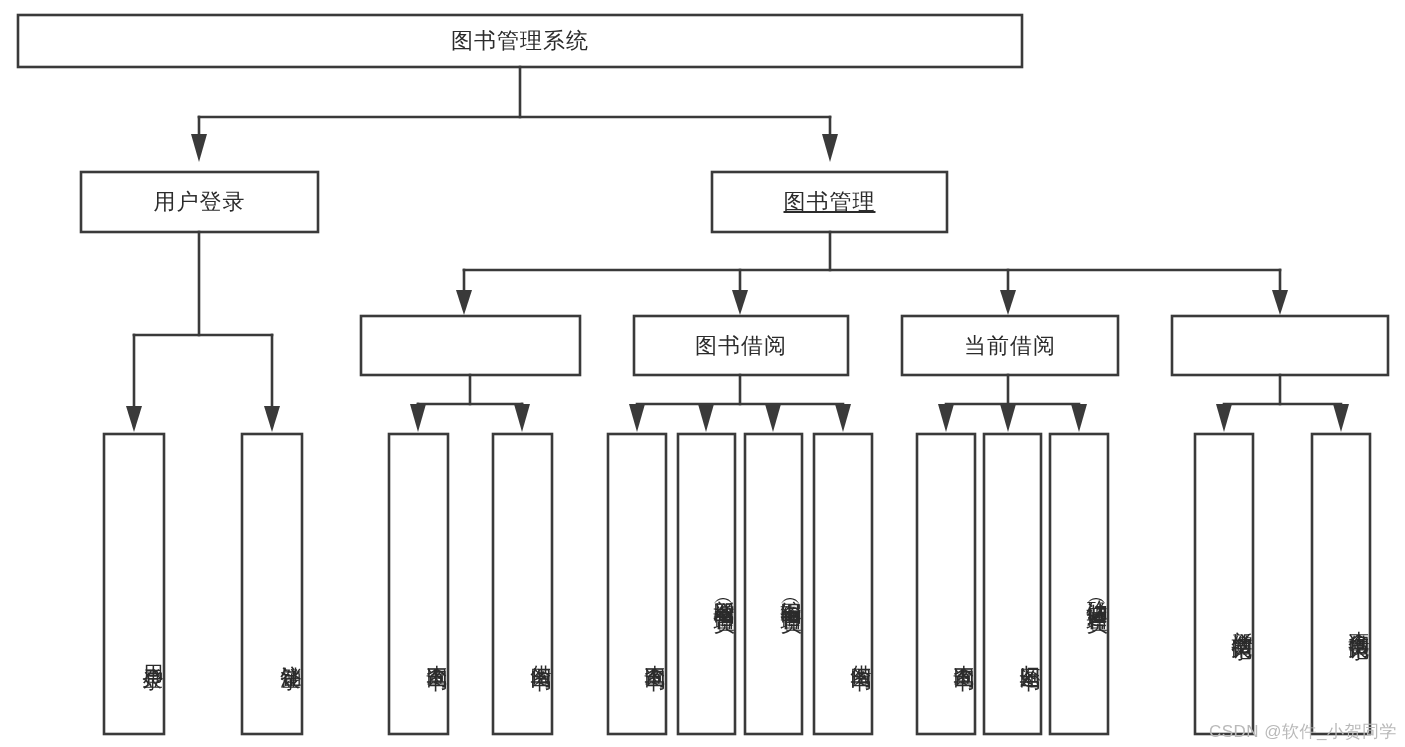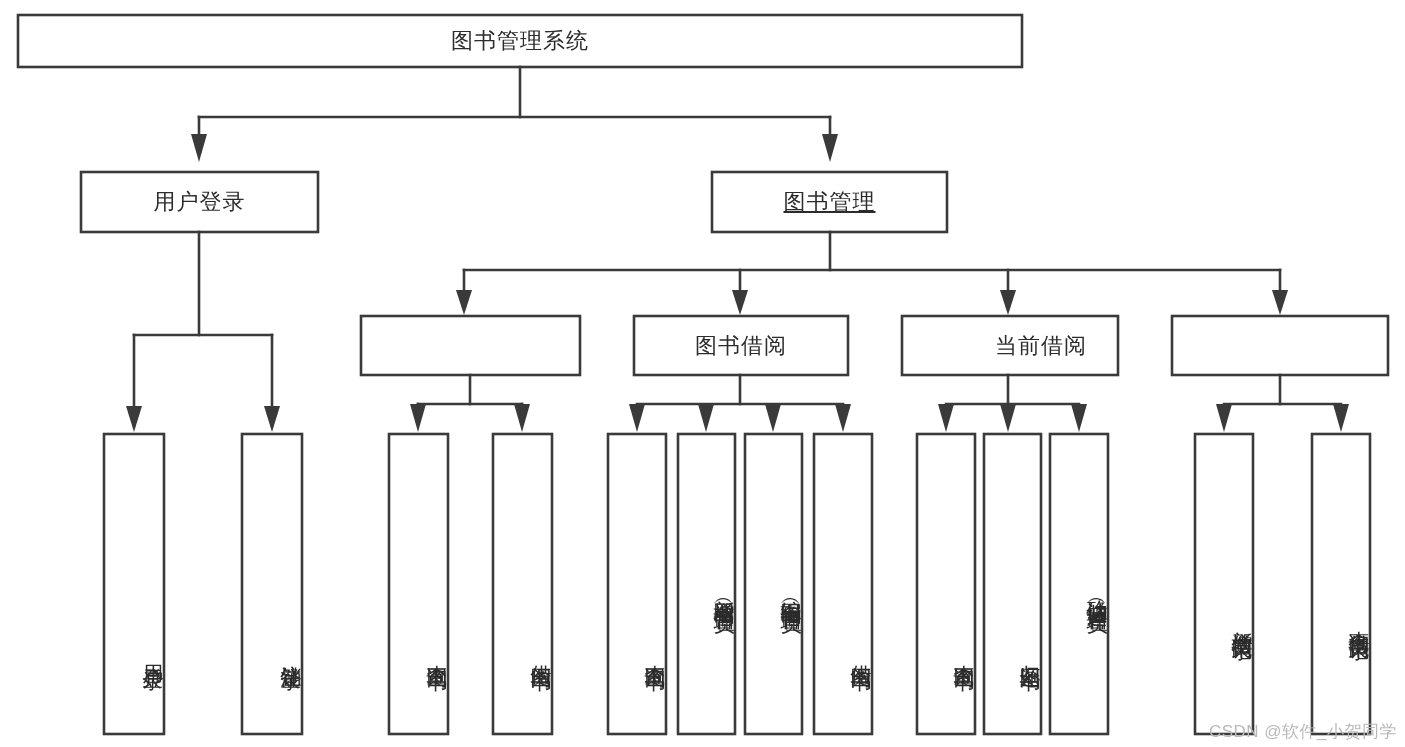--- a/index.html
+++ b/index.html
@@ -169,21 +169,21 @@
     <rect class="node-box" x="1312" y="434" width="58" height="300"></rect>
 
   </svg>
 
   <div class="box-label-h" style="left:18px; top:15px; width:1004px; height:52px;">图书管理系统</div>
 
   <div class="box-label-h" style="left:81px; top:172px; width:237px; height:60px;">用户登录</div>
   <div class="box-label-h" style="left:712px; top:172px; width:235px; height:60px;text-decoration:underline;">图书管理</div>
 
   <div class="box-label-h" style="left:634px; top:316px; width:214px; height:59px;">图书借阅</div>
-  <div class="box-label-h" style="left:902px; top:316px; width:216px; height:59px;padding-left:31px;">当前借阅</div>
+  <div class="box-label-h" style="left:902px; top:316px; width:216px; height:59px;">当前借阅</div>
 
   <div class="leaf-label-wrap" style="left:104px; top:434px; width:60px; height:300px; padding-top:68px;">用户登录</div>
   <div class="leaf-label-wrap" style="left:242px; top:434px; width:60px; height:300px; padding-top:68px;">注销登录</div>
 
   <div class="leaf-label-wrap" style="left:389px; top:434px; width:59px; height:300px; padding-top:68px;">查询图书</div>
   <div class="leaf-label-wrap" style="left:493px; top:434px; width:59px; height:300px; padding-top:68px;">借阅图书</div>
 
   <div class="leaf-label-wrap" style="left:608px; top:434px; width:58px; height:300px; padding-top:68px;">查询图书</div>
   <div class="leaf-label-wrap" style="left:678px; top:434px; width:57px; height:300px; padding-top:8px;">新增图书（管理员）</div>
   <div class="leaf-label-wrap" style="left:745px; top:434px; width:57px; height:300px; padding-top:8px;">编辑图书（管理员）</div>

